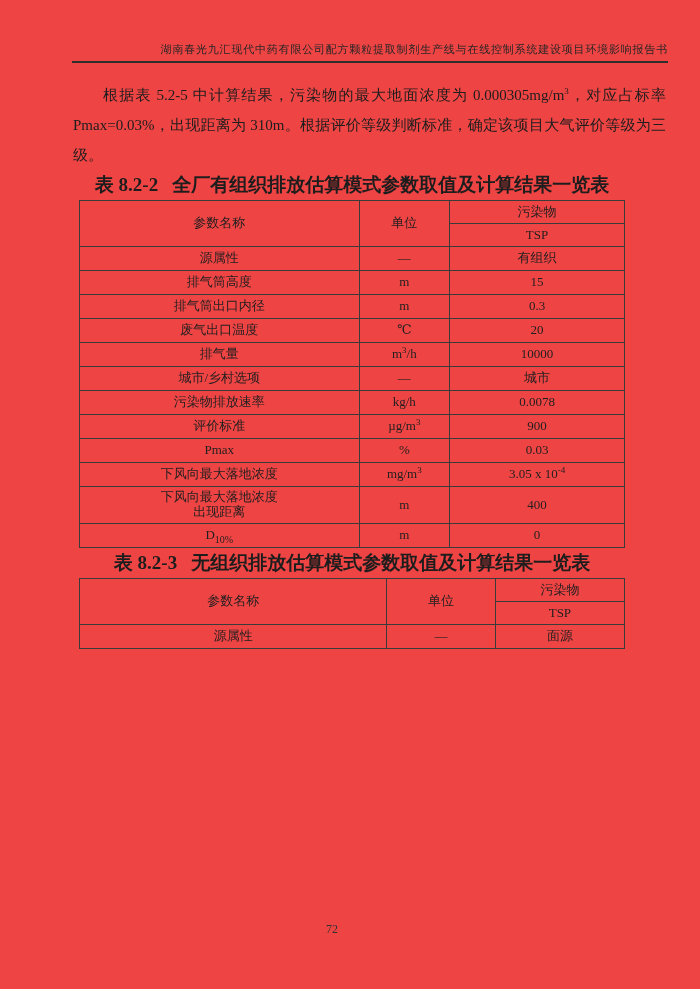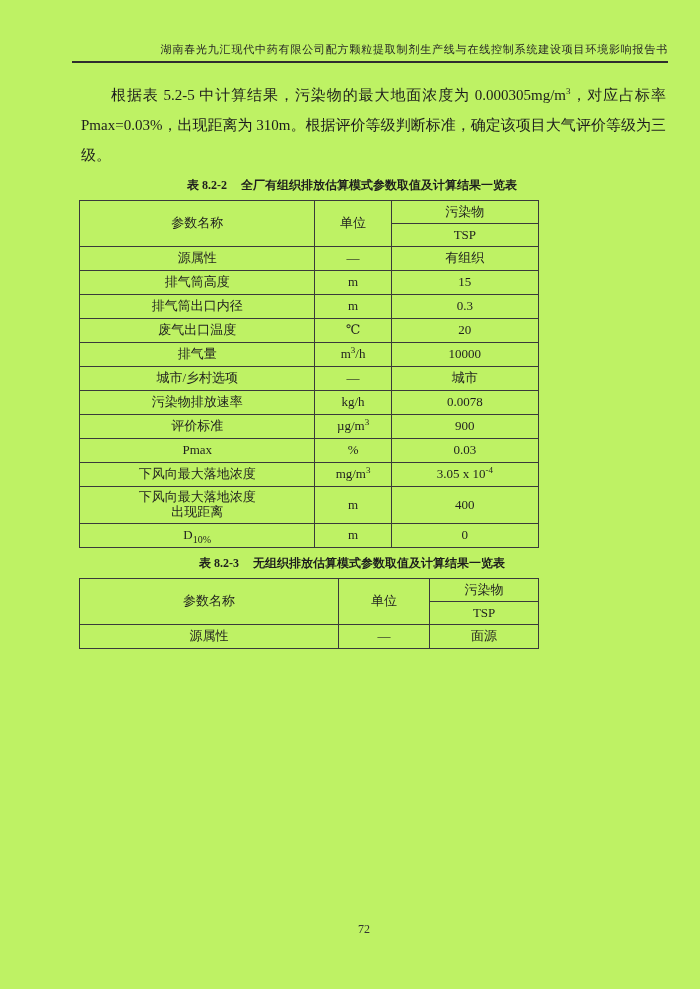--- a/index.html
+++ b/index.html
@@ -1,49 +1,49 @@
 <!DOCTYPE html>
 <html><head>
 <meta charset="utf-8">
 <style>
   * { margin:0; padding:0; box-sizing:border-box; }
   html,body { background:#ffffff; }
   .page {
     position:relative;
     width:700px; height:989px;
-    background:#bef264;
+    background:#ef4444;
     color:#1d1d1d;
     font-family:"Liberation Serif","DejaVu Serif",serif;
     overflow:hidden;
     padding-left:40px;
   }
   .header {
     position:absolute; top:42px; left:72px; width:596px;
     text-align:right;
     font-size:11px; letter-spacing:0.8px;
     color:#262626;
     border-bottom:2px solid #2e2e2e;
     padding-bottom:4px;
   }
   .body {
     position:absolute; top:80px; left:73px; width:593px;
     font-size:15px; line-height:30px;
     text-align:justify;
     color:#1d1d1d;
   }
-  .para { text-indent:2em;margin-left:8px; }
+  .para { text-indent:2em; }
   .caption {
     width:546px; margin-left:6px;
     text-align:center; text-indent:0;
-    font-weight:bold; font-size:12px; line-height:26px;
+    font-weight:bold; font-size:19px; line-height:26px;
     margin-top:2px;
   }
   .caption .cap-label { margin-right:14px; }
   .ptable {
-    width:460px; margin-left:6px; margin-top:2px;
+    width:546px; margin-left:6px; margin-top:2px;
     border-collapse:collapse;
     font-size:13px; line-height:1.25;
     text-align:center; text-indent:0;
     color:#1f1f1f;
   }
   .ptable td {
     border:1px solid #3a3a3a;
     padding:1px 4px;
     vertical-align:middle;
   }
@@ -52,21 +52,21 @@
   .t2 .c1 { width:56.4%; } .t2 .c2 { width:19.9%; } .t2 .c3 { width:23.7%; }
   .hrow { height:23px; }
   .drow { height:24px; }
   .tall { height:37px; }
   .tall .two-line { display:inline-block; line-height:15px; }
   sup { font-size:9px; line-height:0; vertical-align:super; }
   sub { font-size:10px; line-height:0; vertical-align:sub; }
   .p-gap { margin-top:12px; }
   .footer {
     position:absolute; top:922px; left:0; width:664px;
-    text-align:center; font-size:12px; color:#333;margin-left:32px;
+    text-align:center; font-size:12px; color:#333;
   }
 </style>
 </head>
 <body>
 
 <div class="page">
 
   <div class="header">
     <span>湖南春光九汇现代中药有限公司配方颗粒提取制剂生产线与在线控制系统建设项目环境影响报告书</span>
   </div>

